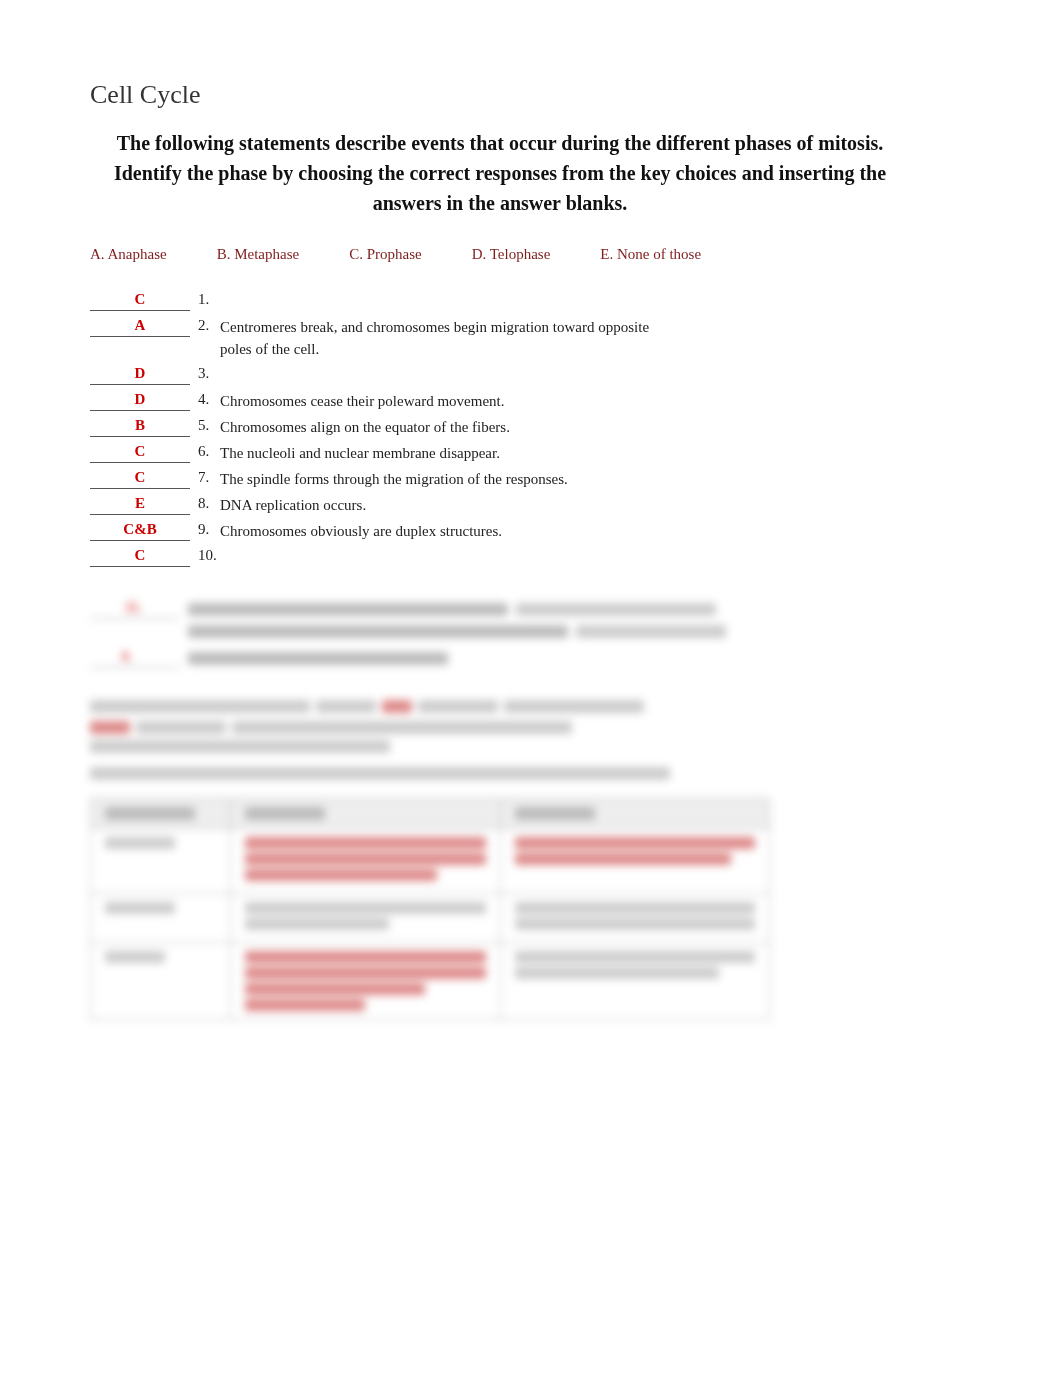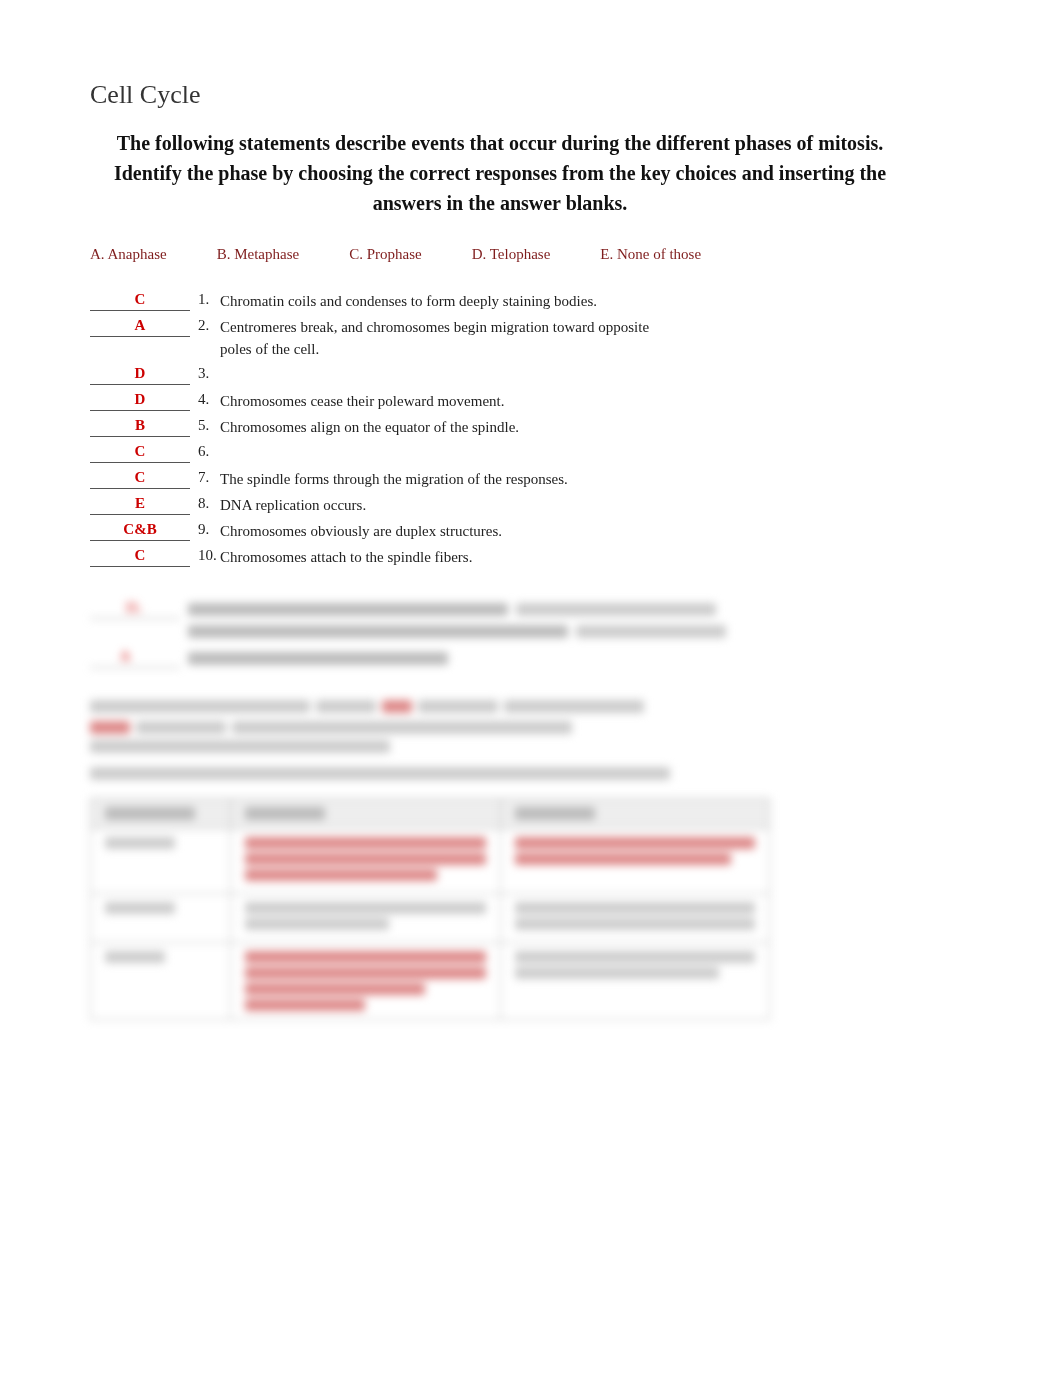--- a/index.html
+++ b/index.html
@@ -133,21 +133,20 @@
 
 <div class="questions-list">
 
   <div class="question-item">
     <div class="answer-blank">
       <div class="answer-line">
         <span class="answer-text">C</span>
       </div>
     </div>
     <span class="question-number">1.</span>
-    <span class="question-text">Chromatin coils and condenses to form deeply staining bodies.</span>
   </div>
 
   <div class="question-item" style="flex-wrap: wrap;">
     <div class="answer-blank">
       <div class="answer-line">
         <span class="answer-text">A</span>
       </div>
     </div>
     <span class="question-number">2.</span>
     <span class="question-text">Centromeres break, and chromosomes begin migration toward opposite<br>poles of the cell.</span>
@@ -172,30 +171,31 @@
     <span class="question-text">Chromosomes cease their poleward movement.</span>
   </div>
 
   <div class="question-item">
     <div class="answer-blank">
       <div class="answer-line">
         <span class="answer-text">B</span>
       </div>
     </div>
     <span class="question-number">5.</span>
-    <span class="question-text">Chromosomes align on the equator of the spindle.</span>
+    <span class="question-text">Chromosomes align on the equator of the fibers.</span>
   </div>
 
   <div class="question-item">
     <div class="answer-blank">
       <div class="answer-line">
         <span class="answer-text">C</span>
       </div>
     </div>
     <span class="question-number">6.</span>
+    <span class="question-text">The nucleoli and nuclear membrane disappear.</span>
   </div>
 
   <div class="question-item">
     <div class="answer-blank">
       <div class="answer-line">
         <span class="answer-text">C</span>
       </div>
     </div>
     <span class="question-number">7.</span>
     <span class="question-text">The spindle forms through the migration of the responses.</span>
@@ -221,21 +221,20 @@
     <span class="question-text">Chromosomes obviously are duplex structures.</span>
   </div>
 
   <div class="question-item">
     <div class="answer-blank">
       <div class="answer-line">
         <span class="answer-text">C</span>
       </div>
     </div>
     <span class="question-number">10.</span>
-    <span class="question-text">Chromosomes attach to the spindle fibers.</span>
   </div>
 
 </div>
 
 <div class="blurred-section">
 
   <div style="display:flex; align-items:flex-start; margin-bottom:6px;">
     <div style="width:90px; border-bottom:1.5px solid #aaa; height:20px; margin-right:8px; position:relative;">
       <span style="color:#d44; font-weight:bold; font-size:14px; position:absolute; bottom:2px; left:35px;">11.</span>
     </div>

